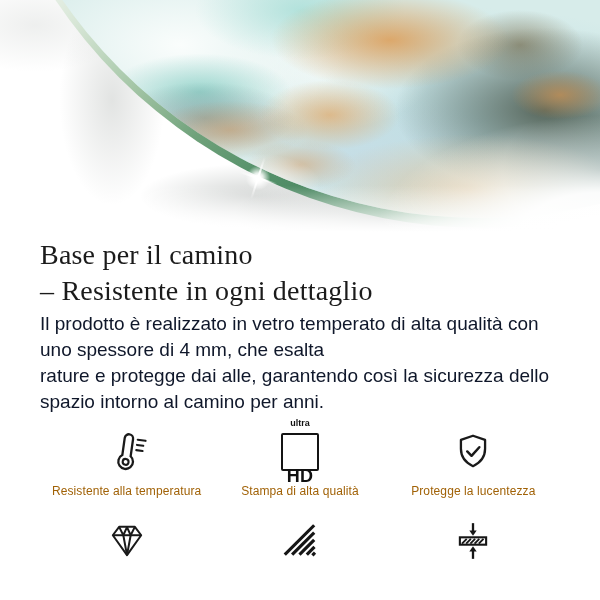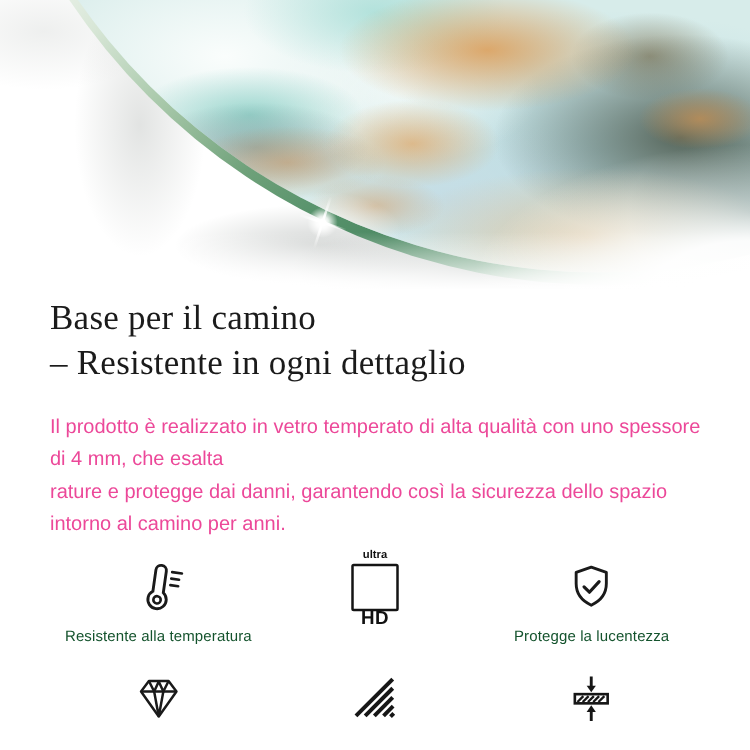--- a/index.html
+++ b/index.html
@@ -45,32 +45,32 @@
   .sparkle .ray-v{position:absolute;top:-4px;bottom:-4px;left:17px;width:2px;
       background:linear-gradient(180deg,transparent,#fff 40%,#fff 60%,transparent);}
   .hero-fade{position:absolute;inset:0;background:
       radial-gradient(320px 170px at 600px 235px, rgba(255,255,255,.96) 25%, rgba(255,255,255,0) 70%),
       linear-gradient(to bottom, rgba(255,255,255,0) 80%, rgba(255,255,255,.55) 92%, #ffffff 100%);}
 
   
   .content{padding:0 40px;}
   .title{font-family:"Liberation Serif",serif;font-weight:400;color:#1b1b1b;
       font-size:28px;line-height:36px;margin-top:5px;letter-spacing:.2px;}
-  .desc{margin-top:20px;color:#ec4899;font-size:16px;line-height:26px;width:528px;}
+  .desc{margin-top:2px;color:#0f172a;font-size:19px;line-height:26px;width:528px;}
 
   
   .features{display:flex;flex-wrap:wrap;row-gap:20px;margin-top:14px;}
   .cell{width:33.333%;text-align:center;}
   .icon-wrap{height:46px;display:flex;align-items:center;justify-content:center;margin-bottom:9px;}
-  .flabel{font-size:12px;color:#14532d;letter-spacing:.1px;}
+  .flabel{font-size:12px;color:#a16207;letter-spacing:.1px;}
   .icon-svg{display:block;}
   .uhd-box{width:34px;height:34px;border:2.5px solid #141414;border-radius:2px;
       display:flex;flex-direction:column;align-items:center;justify-content:center;line-height:1;color:#111;gap:38px;}
   .uhd-top{font-size:9px;font-weight:bold;}
-  .uhd-bottom{font-size:15px;font-weight:bold;margin-top:1px;letter-spacing:.3px;}
+  .uhd-bottom{font-size:18px;font-weight:bold;margin-top:1px;letter-spacing:.3px;}
 </style>
 </head>
 <body>
 
 <div class="canvas">
 
   <div class="hero">
     <div class="hero-shadow"></div>
     <div class="glass-edge"></div>
     <div class="glass-face"></div>
@@ -83,21 +83,21 @@
 
   <div class="content">
 
     <div class="title">
       <div>Base per il camino</div>
       <div>– Resistente in ogni dettaglio</div>
     </div>
 
     <div class="desc">
       <div>Il prodotto è realizzato in vetro temperato di alta qualità con uno spessore di 4 mm, che esalta</div>
-      <div>rature e protegge dai danni, garantendo così la sicurezza dello spazio intorno al camino per anni.</div>
+      <div>rature e protegge dai alle, garantendo così la sicurezza dello spazio intorno al camino per anni.</div>
     </div>
 
     <div class="features">
 
       <div class="cell">
         <div class="icon-wrap">
           <svg class="icon-svg" width="42" height="42" viewBox="0 0 40 40" fill="none">
             <g transform="rotate(8 20 20)" stroke="#1a1a1a" stroke-width="2.2" stroke-linecap="round">
               <path d="M16 7 a4 4 0 0 1 8 0 V23.5 a7 7 0 1 1 -8 0 Z"></path>
               <circle cx="20" cy="29.5" r="2.8" stroke-width="2"></circle>
@@ -108,20 +108,21 @@
         <div class="flabel">Resistente alla temperatura</div>
       </div>
 
       <div class="cell">
         <div class="icon-wrap">
           <div class="uhd-box">
             <span class="uhd-top">ultra</span>
             <span class="uhd-bottom">HD</span>
           </div>
         </div>
+        <div class="flabel">Stampa di alta qualità</div>
       </div>
 
       <div class="cell">
         <div class="icon-wrap">
           <svg class="icon-svg" width="42" height="42" viewBox="0 0 40 40" fill="none">
             <path d="M20 4.5 L31.5 8.5 V17 C31.5 25.5 26.5 30.5 20 33.5 C13.5 30.5 8.5 25.5 8.5 17 V8.5 Z" stroke="#1a1a1a" stroke-width="2.2" stroke-linejoin="round"></path>
             <path d="M14.5 19.5 L18.6 23.6 L26 15.5" stroke="#1a1a1a" stroke-width="2.4" stroke-linecap="round" stroke-linejoin="round"></path>
           </svg>
         </div>
         <div class="flabel">Protegge la lucentezza</div>

